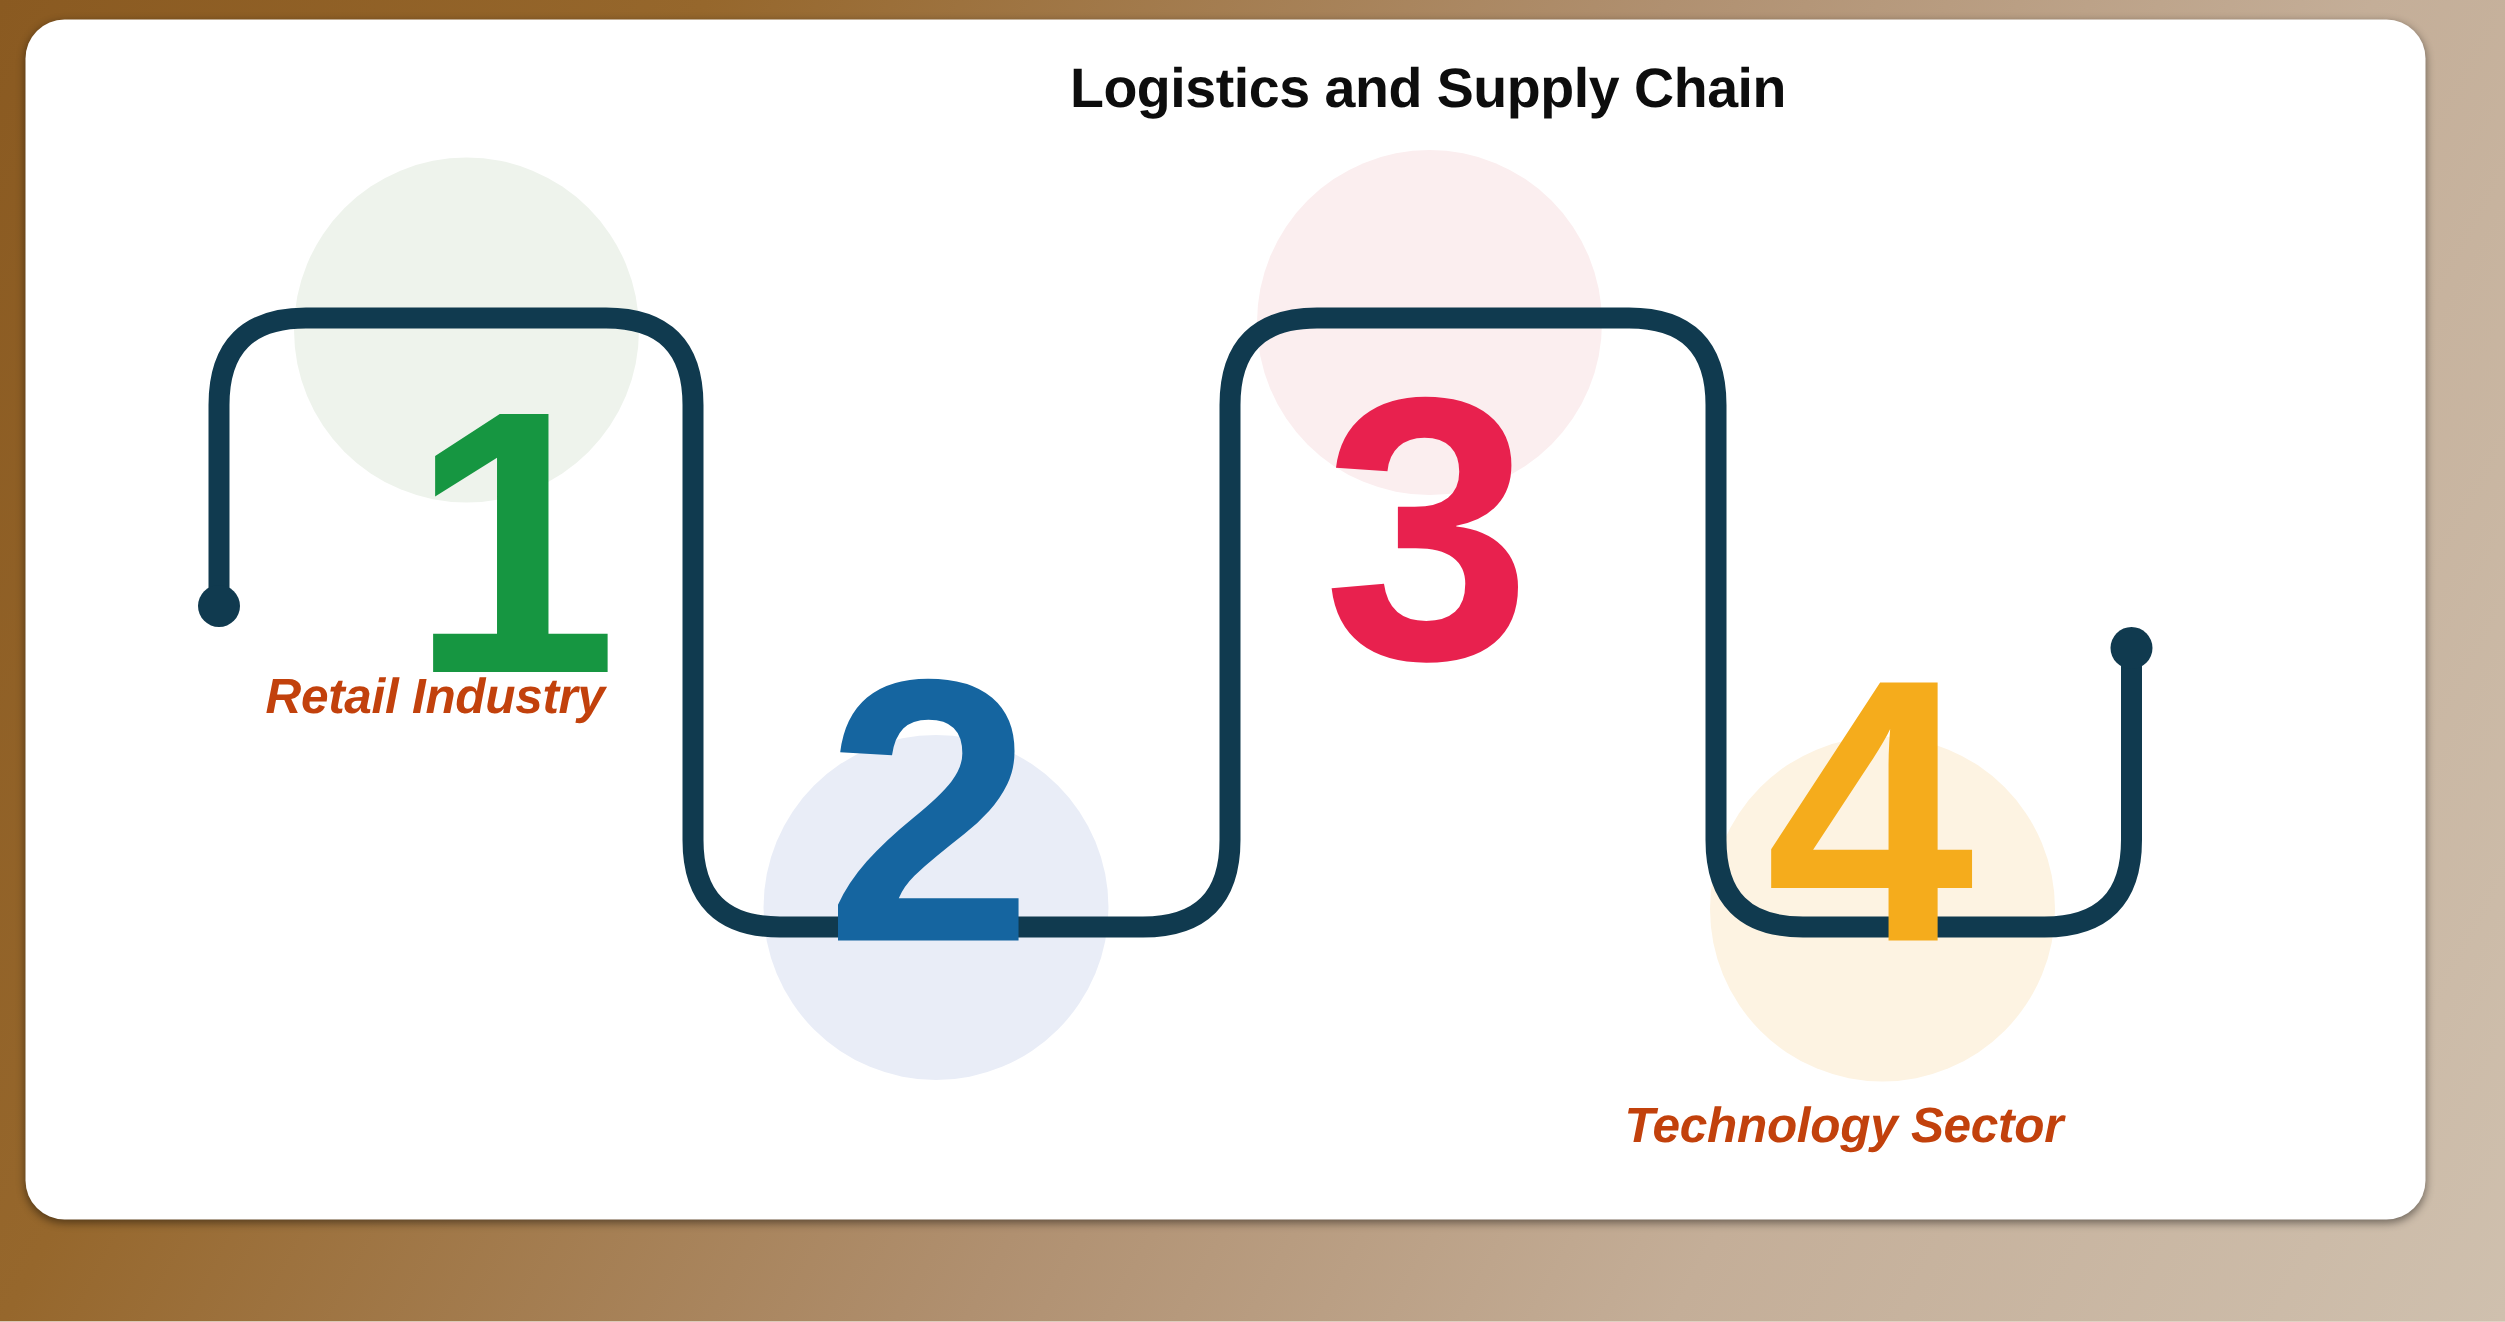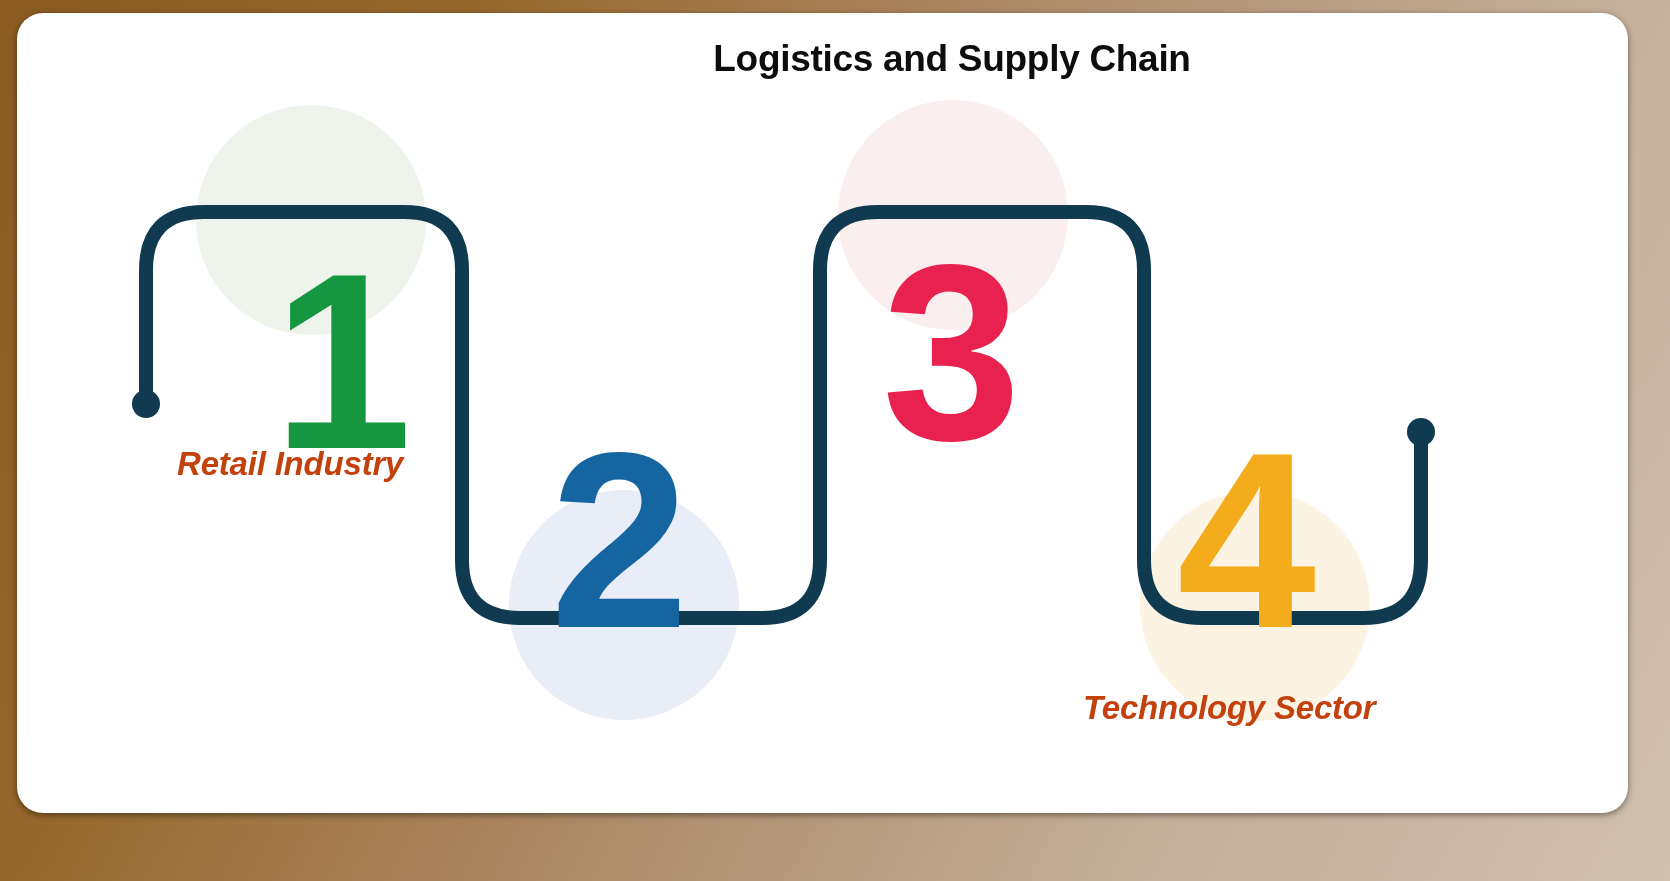--- a/index.html
+++ b/index.html
@@ -31,21 +31,20 @@
   #card {
     position: absolute;
     left: 17px;
     top: 13px;
     width: 1600px;
     height: 800px;
     background: #ffffff;
     border-radius: 26px;
     box-shadow: 0 2px 6px rgba(0,0,0,0.45);
     overflow: hidden;
-    padding-left: 11px;
   }
 
   
   #title {
     position: absolute;
     left: 0;
     top: 25px;
     width: 1600px;
     text-align: center;
     font-size: 37px;
@@ -131,16 +130,16 @@
 
     <div class="numeral" style="left:533px; top:403px; color:#1565a0;">2</div>
 
     <div class="numeral" style="left:865px; top:215px; color:#e8214e;">3</div>
 
     <div class="numeral" style="left:1160px; top:403px; color:#f5ac1c;">4</div>
 
     <div class="step-label" style="left:160px; top:432px;">Retail Industry</div>
 
 
-    <div class="step-label" style="left:1066px; top:676px;text-align:center;">Technology Sector</div>
+    <div class="step-label" style="left:1066px; top:718px;text-align:center;">Technology Sector</div>
 
   </div>
 </div>
 
 </body></html>

